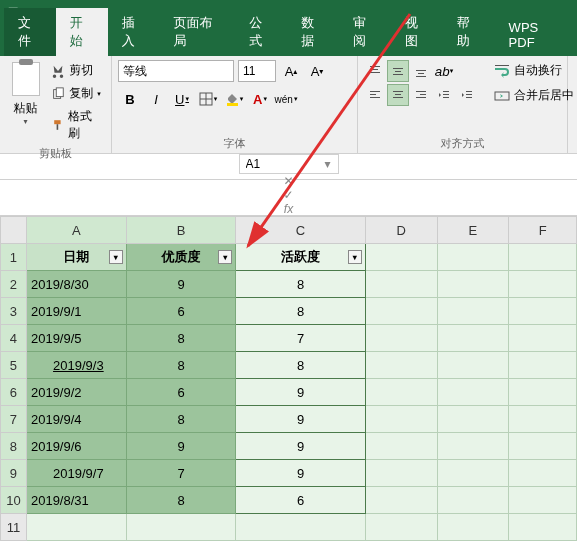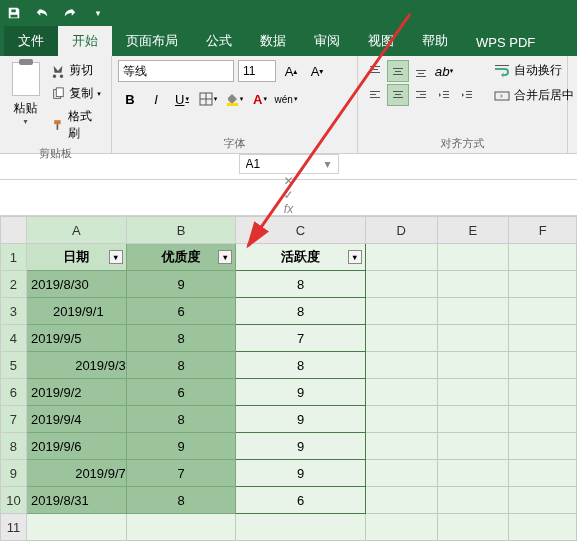--- a/index.html
+++ b/index.html
@@ -96,20 +96,21 @@
     <svg width="14" height="14" viewBox="0 0 16 16">
         <path d="M10 3l4 4-4 4V8c-3 0-6 1-8 4 0-5 4-8 8-8V3z"></path>
       </svg>
   </div>
   <div class="icon-btn" style="font-size:9px;color:#fff;">▾</div>
 </div>
 
 <div class="ribbon-tabs">
   <div class="ribbon-tab file">文件</div>
   <div class="ribbon-tab active">开始</div>
+  <div class="ribbon-tab">插入</div>
   <div class="ribbon-tab">页面布局</div>
   <div class="ribbon-tab">公式</div>
   <div class="ribbon-tab">数据</div>
   <div class="ribbon-tab">审阅</div>
   <div class="ribbon-tab">视图</div>
   <div class="ribbon-tab">帮助</div>
   <div class="ribbon-tab">WPS PDF</div>
 </div>
 
 <div class="ribbon">
@@ -326,39 +327,39 @@
           <th class="rowh sel">2</th>
           <td class="sel" style="text-align:left;padding-left:4px;">2019/8/30</td>
           <td class="sel">9</td>
           <td class="data-c">8</td>
           <td></td>
           <td></td>
           <td></td>
         </tr>
         <tr>
           <th class="rowh sel">3</th>
-          <td class="sel" style="text-align:center;padding-left:4px;">2019/9/1</td>
+          <td class="sel" style="text-align:left;padding-left:4px;">2019/9/1</td>
           <td class="sel">6</td>
           <td class="data-c">8</td>
           <td></td>
           <td></td>
           <td></td>
         </tr>
         <tr>
           <th class="rowh sel">4</th>
           <td class="sel" style="text-align:left;padding-left:4px;">2019/9/5</td>
           <td class="sel">8</td>
           <td class="data-c">7</td>
           <td></td>
           <td></td>
           <td></td>
         </tr>
         <tr>
           <th class="rowh sel">5</th>
-          <td class="sel" style="text-align:right;padding-left:4px;">2019/9/3</td>
+          <td class="sel" style="text-align:center;padding-left:4px;text-decoration:underline;">2019/9/3</td>
           <td class="sel">8</td>
           <td class="data-c">8</td>
           <td></td>
           <td></td>
           <td></td>
         </tr>
         <tr>
           <th class="rowh sel">6</th>
           <td class="sel" style="text-align:left;padding-left:4px;">2019/9/2</td>
           <td class="sel">6</td>
@@ -380,21 +381,21 @@
           <th class="rowh sel">8</th>
           <td class="sel" style="text-align:left;padding-left:4px;">2019/9/6</td>
           <td class="sel">9</td>
           <td class="data-c">9</td>
           <td></td>
           <td></td>
           <td></td>
         </tr>
         <tr>
           <th class="rowh sel">9</th>
-          <td class="sel" style="text-align:right;padding-left:4px;">2019/9/7</td>
+          <td class="sel" style="text-align:center;padding-left:4px;">2019/9/7</td>
           <td class="sel">7</td>
           <td class="data-c">9</td>
           <td></td>
           <td></td>
           <td></td>
         </tr>
         <tr>
           <th class="rowh sel">10</th>
           <td class="sel" style="text-align:left;padding-left:4px;">2019/8/31</td>
           <td class="sel">8</td>

